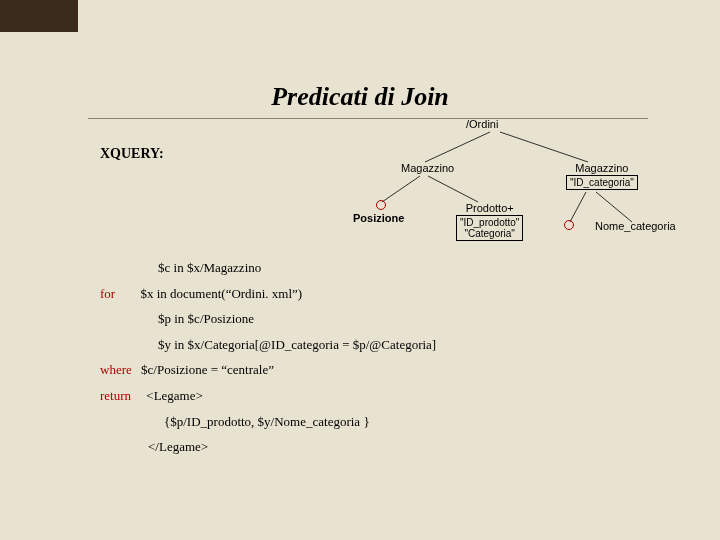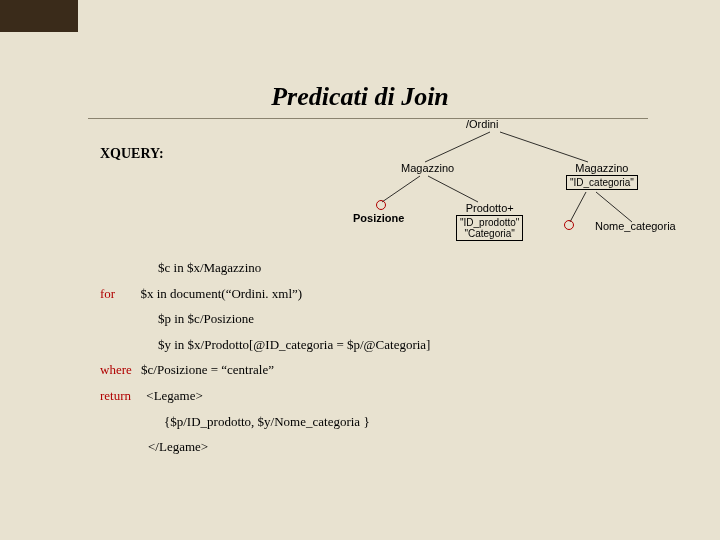--- a/index.html
+++ b/index.html
@@ -169,21 +169,21 @@
     </div>
   </div>
 
   <div class="query">
     <div class="row indent-clause">$c in $x/Magazzino</div>
     <div class="row">
       <span class="kw">for</span>
       <span class="indent1" style="padding-left:22px;">$x in document(“Ordini. xml”)</span>
     </div>
     <div class="row indent-clause">$p in $c/Posizione</div>
-    <div class="row indent-clause">$y in $x/Prodotto[@ID_categoria = $p/@Categoria]</div>
+    <div class="row indent-clause">$y in $x/Categoria[@ID_categoria = $p/@Categoria]</div>
     <div class="row">
       <span class="kw">where</span>
       <span style="padding-left:6px;">$c/Posizione = “centrale”</span>
     </div>
     <div class="row">
       <span class="kw">return</span>
       <span style="padding-left:12px;">&lt;Legame&gt;</span>
     </div>
     <div class="row return-indent2">{$p/ID_prodotto,  $y/Nome_categoria }</div>
     <div class="row return-indent">&lt;/Legame&gt;</div>

